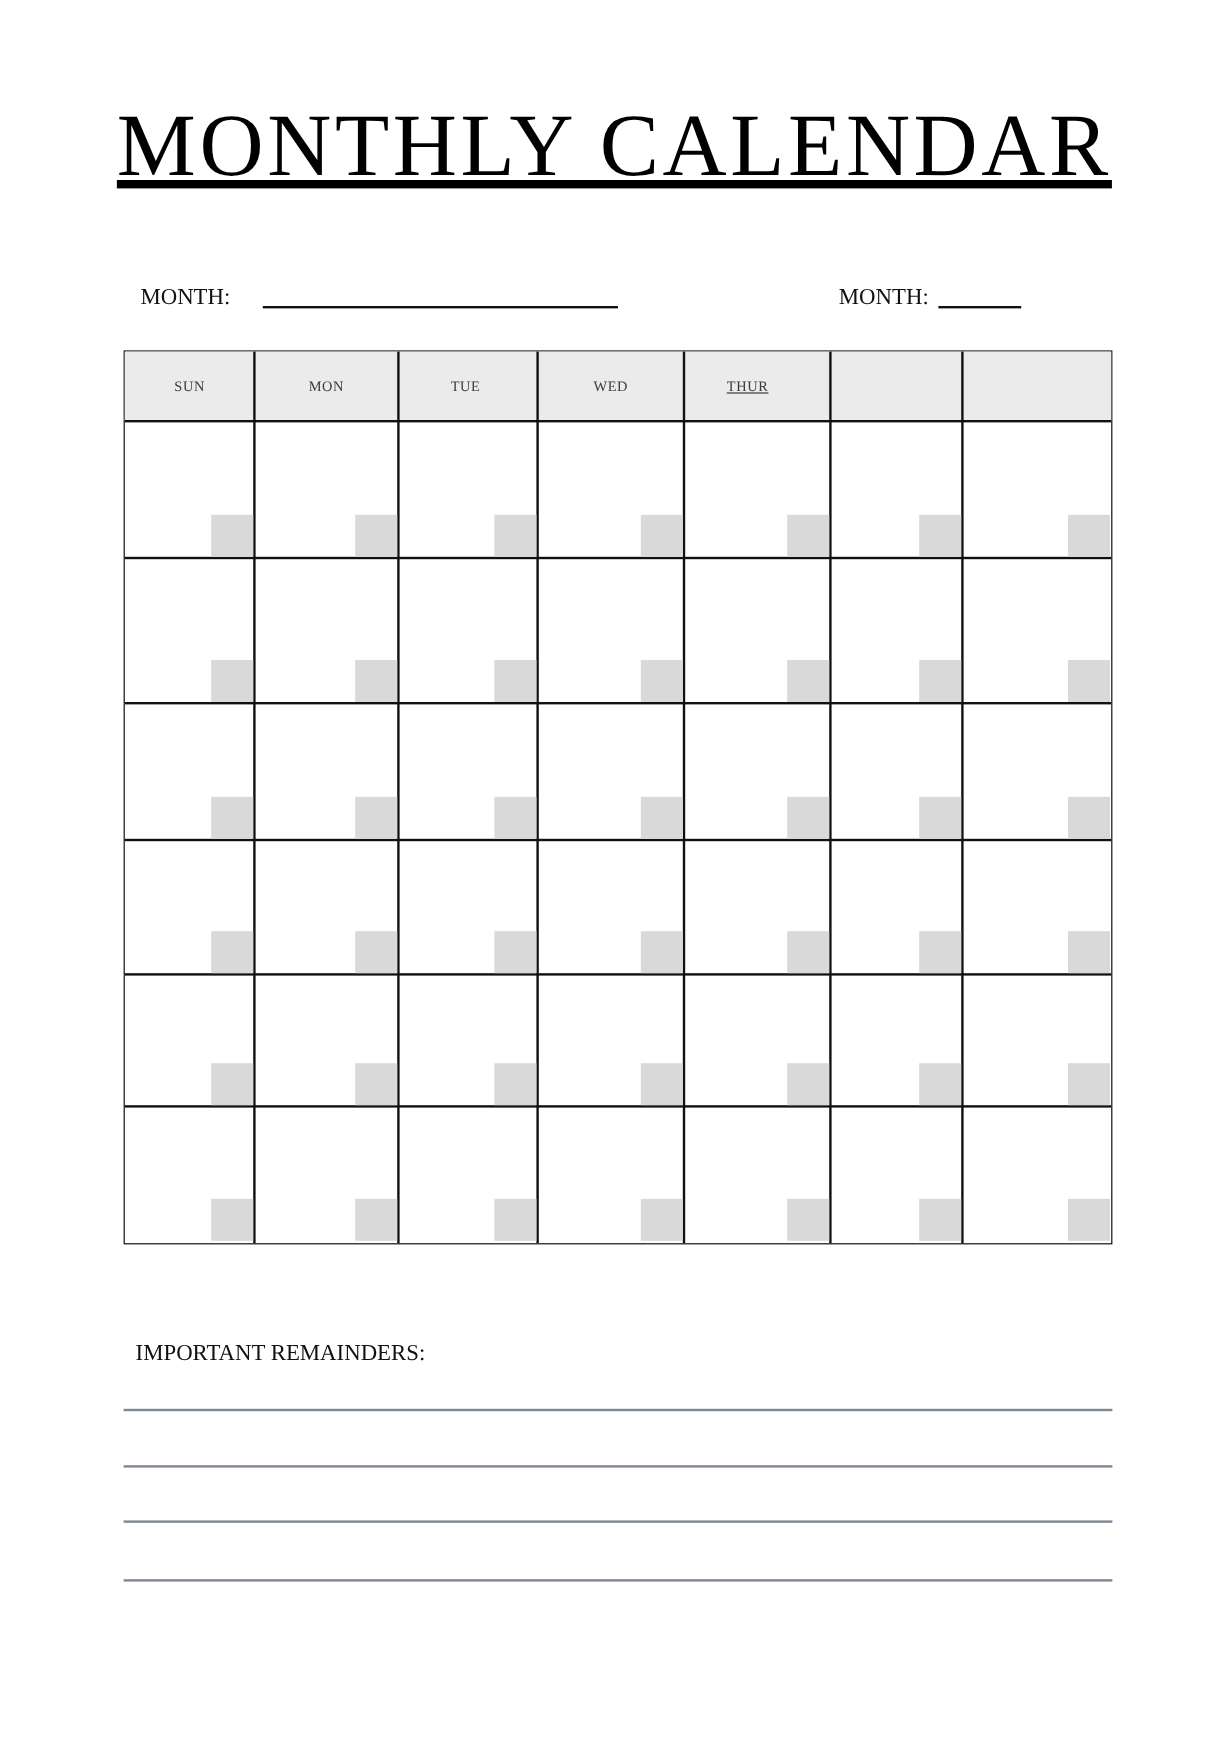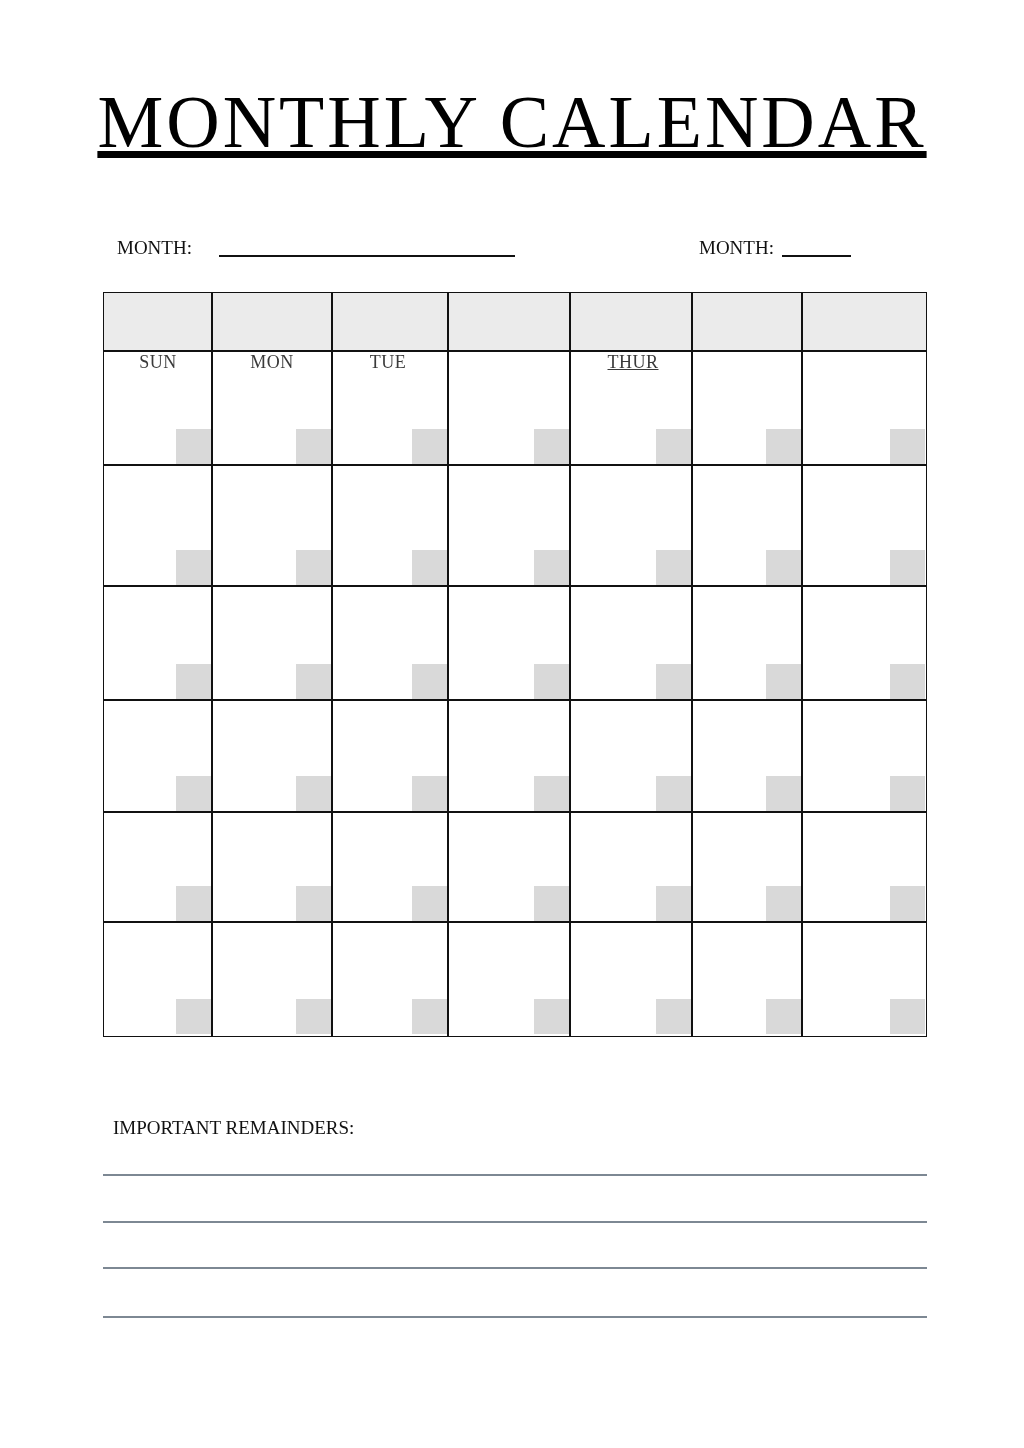--- a/index.html
+++ b/index.html
@@ -22,21 +22,21 @@
 
     .cal {
       position: absolute; left: 103px; top: 292px; width: 824px; height: 745px;
       border: 1.5px solid #111;
     }
     .col-line { position: absolute; top: 0; bottom: 0; width: 2px; background: #111; }
     .row-line { position: absolute; left: 0; right: 0; height: 2px; background: #111; }
     .header-bg { position: absolute; left: 0; top: 0; right: 0; height: 58px; background: #ebebeb; }
     .day-head {
       position: absolute; top: 0; height: 58px; display: flex; align-items: center; justify-content: center;
-      font-size: 18px; color: #3a3a3a; letter-spacing: 0.5px; margin-top: 40px;
+      font-size: 12px; color: #3a3a3a; letter-spacing: 0.5px;
     }
     .date-box { position: absolute; width: 35px; height: 35px; background: #d9d9d9; }
 
     .rem-label { position: absolute; left: 113px; top: 1117px; font-size: 19px; color: #111; }
     .rem-line { position: absolute; left: 103px; width: 824px; height: 2px; background: #7d8893; }
   </style>
 </head>
 <body>
 
 <h1 class="title">MONTHLY CALENDAR</h1>
@@ -44,21 +44,22 @@
 <span id="month-label" class="meta-label">MONTH:</span>
 <div id="month-line" class="meta-line"></div>
 <span id="year-label" class="meta-label">MONTH:</span>
 <div id="year-line" class="meta-line"></div>
 
 <div class="cal" id="cal">
   <div class="header-bg"></div>
 <div class="day-head" style="left: 0px; width: 108px;">SUN</div>
     <div class="day-head" style="left: 108px; width: 120px;">MON</div>
     <div class="day-head" style="left: 228px; width: 112px;">TUE</div>
-    <div class="day-head" style="left: 466px; width: 126px; text-decoration: underline;">THUR</div>
+    <div class="day-head" style="left: 344px; width: 122px;">WED</div>
+    <div class="day-head" style="left: 456px; width: 126px; text-decoration: underline;">THUR</div>
     <div class="col-line" style="left: 107px;"></div>
     <div class="col-line" style="left: 227px;"></div>
     <div class="col-line" style="left: 343px;"></div>
     <div class="col-line" style="left: 465px;"></div>
     <div class="col-line" style="left: 587px;"></div>
     <div class="col-line" style="left: 697px;"></div>
     <div class="row-line" style="top: 57px;"></div>
     <div class="row-line" style="top: 171px;"></div>
     <div class="row-line" style="top: 292px;"></div>
     <div class="row-line" style="top: 406px;"></div>

